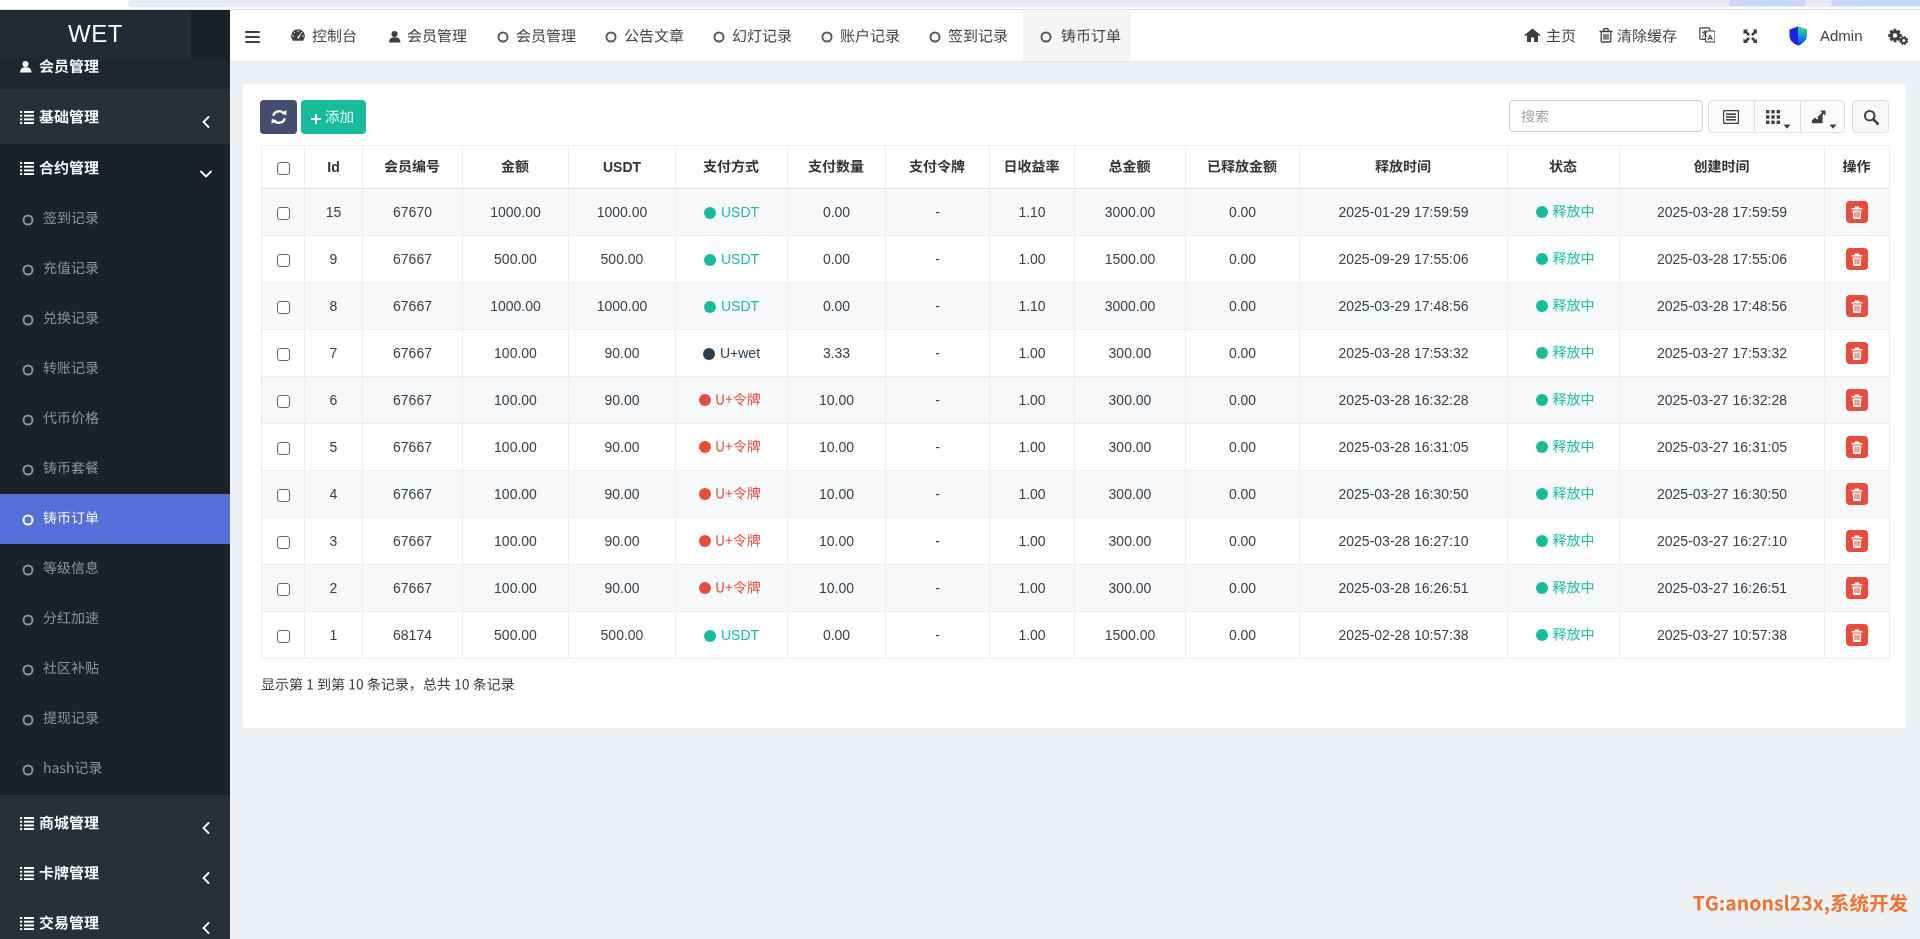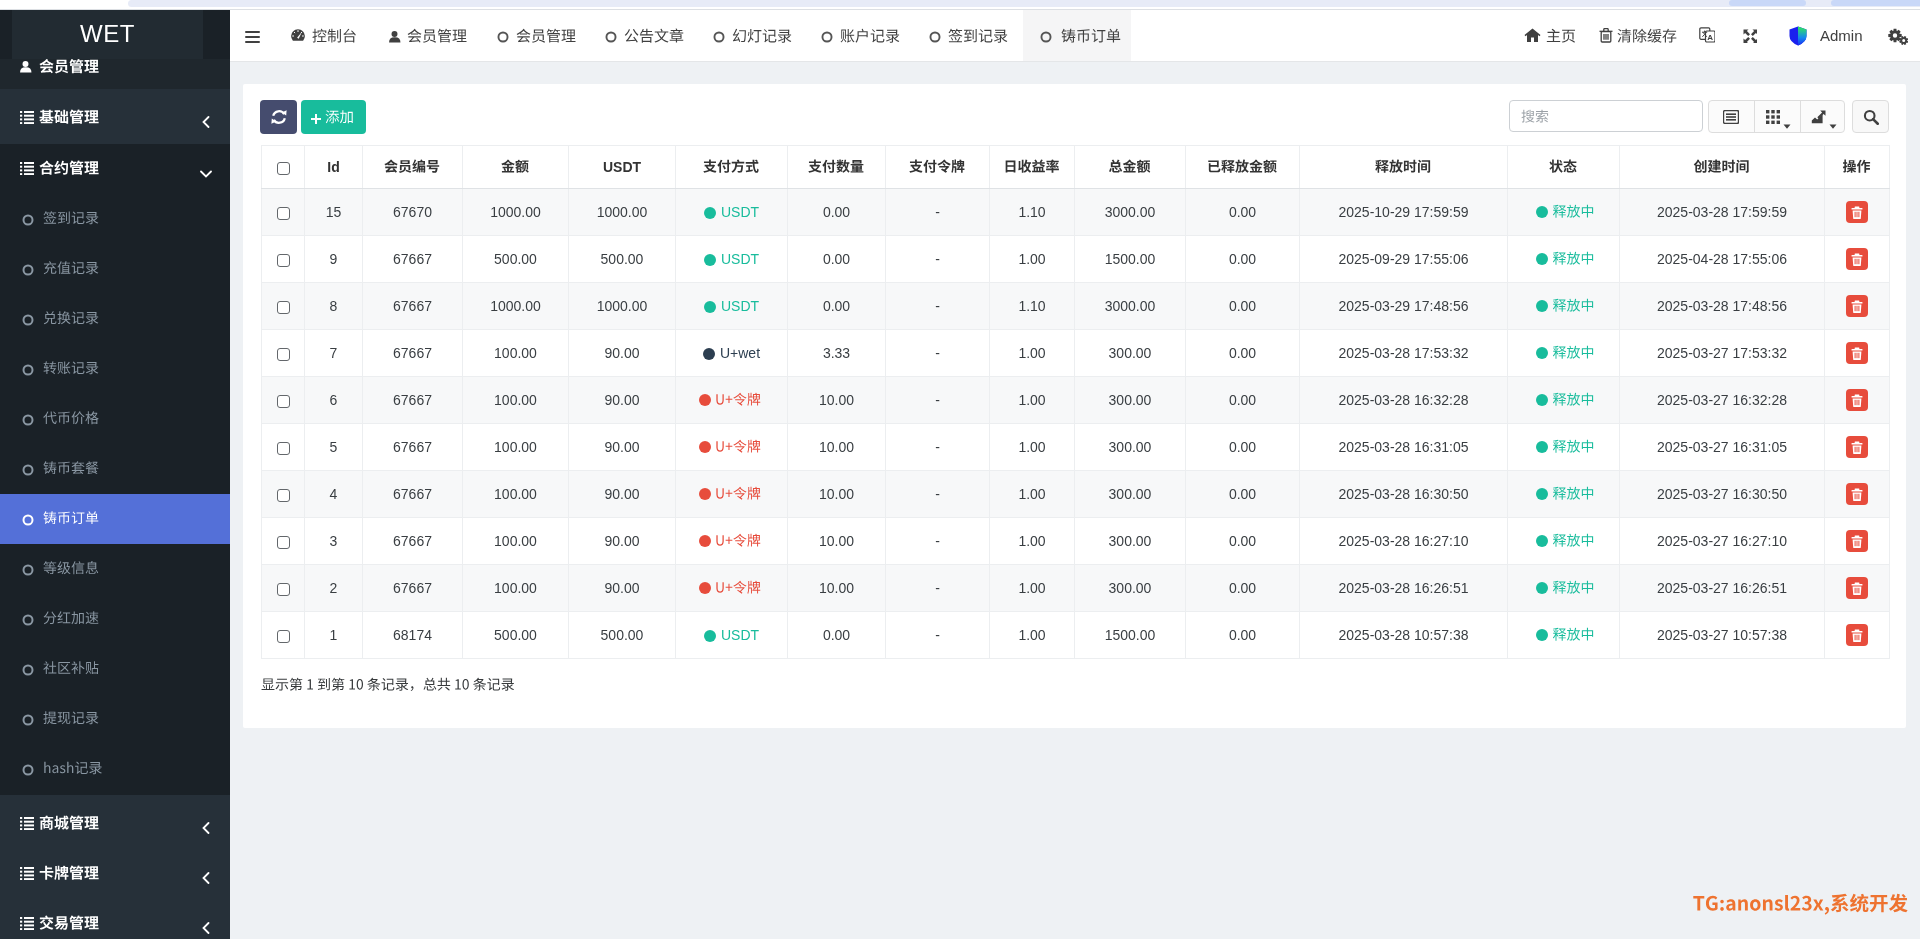--- a/index.html
+++ b/index.html
@@ -46,21 +46,21 @@
 <div class="abs bluepill" style="left:1831px;width:89px;border-radius:4px 0 0 4px"></div>
 <div class="abs" id="stripline"></div>
 
 <div class="abs" id="sidebar">
   <div class="abs band" style="top:49px;height:30px;background:#1f272d"></div>
   <div class="abs band" style="top:79px;height:55px;background:#263039"></div>
   <div class="abs band" style="top:134px;height:651px;background:#1a2127"></div>
   <div class="abs band" style="top:484px;height:50px;background:#5470d8"></div>
   <div class="abs band" style="top:785px;height:144px;background:#263039"></div>
 </div>
-<div class="abs" id="logo" style="left:12px;width:191px">WET</div>
+<div class="abs" id="logo" style="left:0;width:191px">WET</div>
 <div class="abs" style="left:19px;top:59px"><svg width="13" height="13" viewBox="0 0 13 13" style="">
         <circle cx="6.5" cy="3.9" r="2.99" fill="#fff"></circle>
         <path d="M1.04 12.61 q0 -5.46 5.46 -5.46 h0.52 q5.46 0 5.46 5.46 z" fill="#fff"></path>
       </svg></div>
 <div class="abs" style="left:20px;top:110px"><svg width="14" height="14" viewBox="0 0 14 14" style="">
         <rect x="0" y="1" width="2.2" height="2" fill="#fff"></rect>
         <rect x="4" y="1" width="10" height="2" fill="#fff"></rect>
         <rect x="0" y="4.7" width="2.2" height="2" fill="#fff"></rect>
         <rect x="4" y="4.7" width="10" height="2" fill="#fff"></rect>
         <rect x="0" y="8.4" width="2.2" height="2" fill="#fff"></rect>
@@ -354,21 +354,21 @@
           <td>15</td>
           <td>67670</td>
           <td>1000.00</td>
           <td>1000.00</td>
           <td class="pc"><span class="dot" style="background:#18bc9c"></span><span style="color:#18bc9c">USDT</span></td>
           <td>0.00</td>
           <td>-</td>
           <td>1.10</td>
           <td>3000.00</td>
           <td>0.00</td>
-          <td>2025-10-29 17:59:59</td>
+          <td>2025-01-29 17:59:59</td>
           <td></td>
           <td>2025-03-28 17:59:59</td>
           <td><span class="delbtn">
               <svg width="12" height="13" viewBox="0 0 12 13">
                 <g fill="#fff">
                   <rect x="0.5" y="2" width="11" height="1.6" rx="0.5"></rect>
                   <rect x="3.6" y="0.4" width="4.8" height="1.6" rx="0.5"></rect>
                   <path d="M1.6 4.4h8.8l-0.6 8a0.8 0.8 0 0 1-0.8 0.6H3a0.8 0.8 0 0 1-0.8-0.6z" fill="#fff"></path>
                   <g stroke="#e74c3c" stroke-width="1">
                     <line x1="4.1" y1="5.8" x2="4.1" y2="11.2"></line>
@@ -386,21 +386,21 @@
           <td>500.00</td>
           <td>500.00</td>
           <td class="pc"><span class="dot" style="background:#18bc9c"></span><span style="color:#18bc9c">USDT</span></td>
           <td>0.00</td>
           <td>-</td>
           <td>1.00</td>
           <td>1500.00</td>
           <td>0.00</td>
           <td>2025-09-29 17:55:06</td>
           <td></td>
-          <td>2025-04-28 17:55:06</td>
+          <td>2025-03-28 17:55:06</td>
           <td><span class="delbtn">
               <svg width="12" height="13" viewBox="0 0 12 13">
                 <g fill="#fff">
                   <rect x="0.5" y="2" width="11" height="1.6" rx="0.5"></rect>
                   <rect x="3.6" y="0.4" width="4.8" height="1.6" rx="0.5"></rect>
                   <path d="M1.6 4.4h8.8l-0.6 8a0.8 0.8 0 0 1-0.8 0.6H3a0.8 0.8 0 0 1-0.8-0.6z" fill="#fff"></path>
                   <g stroke="#e74c3c" stroke-width="1">
                     <line x1="4.1" y1="5.8" x2="4.1" y2="11.2"></line>
                     <line x1="6" y1="5.8" x2="6" y2="11.2"></line>
                     <line x1="7.9" y1="5.8" x2="7.9" y2="11.2"></line>
@@ -624,21 +624,21 @@
           <td>1</td>
           <td>68174</td>
           <td>500.00</td>
           <td>500.00</td>
           <td class="pc"><span class="dot" style="background:#18bc9c"></span><span style="color:#18bc9c">USDT</span></td>
           <td>0.00</td>
           <td>-</td>
           <td>1.00</td>
           <td>1500.00</td>
           <td>0.00</td>
-          <td>2025-03-28 10:57:38</td>
+          <td>2025-02-28 10:57:38</td>
           <td></td>
           <td>2025-03-27 10:57:38</td>
           <td><span class="delbtn">
               <svg width="12" height="13" viewBox="0 0 12 13">
                 <g fill="#fff">
                   <rect x="0.5" y="2" width="11" height="1.6" rx="0.5"></rect>
                   <rect x="3.6" y="0.4" width="4.8" height="1.6" rx="0.5"></rect>
                   <path d="M1.6 4.4h8.8l-0.6 8a0.8 0.8 0 0 1-0.8 0.6H3a0.8 0.8 0 0 1-0.8-0.6z" fill="#fff"></path>
                   <g stroke="#e74c3c" stroke-width="1">
                     <line x1="4.1" y1="5.8" x2="4.1" y2="11.2"></line>

